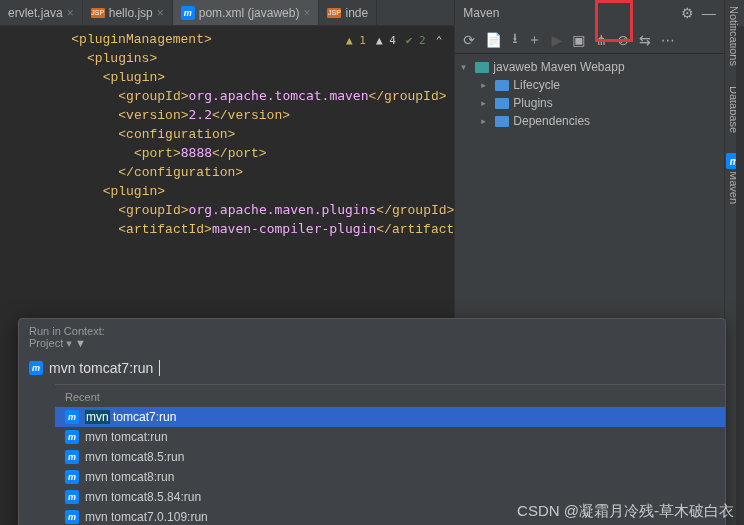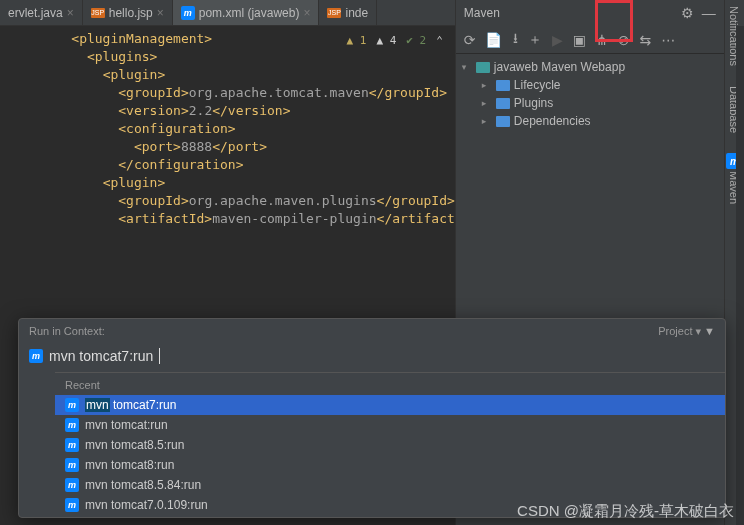--- a/index.html
+++ b/index.html
@@ -12,41 +12,41 @@
 .tab-label { color: #bbb; font-size: 12px; white-space: nowrap; }
 .tab-close { color: #777; font-size: 12px; }
 .jsp-icon { width: 14px; height: 10px; background: #d2691e; color: #fff; font-size: 7px; display: flex; align-items: center; justify-content: center; border-radius: 1px; }
 .m-icon { width: 14px; height: 14px; background: #0a84ff; color: #fff; font-size: 9px; display: flex; align-items: center; justify-content: center; border-radius: 2px; font-weight: bold; font-style: italic; }
 .code-area { flex: 1; padding: 4px 0 4px 40px; font-family: "Consolas", monospace; font-size: 13px; line-height: 18px; position: relative; overflow: hidden; }
 .indicators { position: absolute; top: 6px; right: 12px; display: flex; gap: 10px; font-size: 11px; }
 .ind-warn { color: #bfa95d; }
 .ind-tri { color: #ccc; }
 .ind-check { color: #6a8759; }
 .code-line { white-space: pre; }
-.tag-b { color: #e8bf6a; }
-.attr-val { color: #a3a3a3; }
+.tag-b { color: #e8bf6a; font-family: Liberation Mono, monospace; }
+.attr-val { color: #f0abfc; }
 .minimap { position: absolute; right: 0; top: 26px; bottom: 0; width: 8px; background: #313335; }
 .side-pane { width: 292px; background: #3c3f41; border-left: 1px solid #323232; display: flex; flex-direction: column; }
 .side-header { display: flex; align-items: center; padding: 4px 8px; height: 26px; justify-content: space-between; }
 .side-title { color: #bbb; font-size: 12px; }
 .side-actions { display: flex; gap: 8px; color: #aaa; }
 .side-toolbar { display: flex; align-items: center; padding: 4px 8px; gap: 10px; height: 28px; border-bottom: 1px solid #2b2b2b; }
 .tool-icon { color: #aaa; cursor: pointer; font-size: 14px; }
 .tree { padding: 4px 0; font-size: 12px; color: #bbb; }
 .tree-row { display: flex; align-items: center; padding: 2px 6px; gap: 4px; cursor: pointer; }
 .tree-indent { display: inline-block; }
 .tree-arrow { color: #888; font-size: 9px; width: 10px; }
 .folder-icon { width: 14px; height: 11px; background: #4a90d9; border-radius: 1px; display: inline-block; }
 .folder-icon.teal { background: #3e9b9b; }
 .right-rail { width: 22px; background: #3c3f41; border-left: 1px solid #323232; display: flex; flex-direction: column; align-items: center; padding-top: 6px; gap: 20px; }
 .rail-text { writing-mode: vertical-rl; color: #aaa; font-size: 11px; cursor: pointer; }
 .rail-m { background: #0a84ff; color: #fff; width: 16px; height: 16px; display: flex; align-items: center; justify-content: center; font-style: italic; font-weight: bold; border-radius: 2px; font-size: 10px; }
 .red-box { position: absolute; border: 3px solid #e0373f; pointer-events: none; }
 .popup { position: absolute; left: 18px; right: 18px; top: 318px; background: #3f4347; border: 1px solid #555; border-radius: 4px; box-shadow: 0 4px 20px rgba(0,0,0,0.5); z-index: 10; }
-.popup-header { display: flex; justify-content: space-between; padding: 6px 10px; font-size: 11px; color: #999; }
+.popup-header { display: flex; justify-content: space-between; padding: 6px 10px; font-size: 11px; color: #999; flex-direction: column; }
 .popup-input { padding: 4px 10px 8px; display: flex; align-items: center; gap: 6px; font-size: 14px; color: #ddd; }
 .popup-input .cursor { border-right: 1px solid #ddd; height: 16px; display: inline-block; }
 .popup-list { border-top: 1px solid #555; padding: 2px 0; margin-left: 36px; }
 .popup-recent { padding: 4px 10px; font-size: 11px; color: #999; }
 .popup-item { display: flex; align-items: center; gap: 6px; padding: 3px 10px; font-size: 12px; color: #ccc; cursor: pointer; }
 .popup-item.selected { background: #2f65ca; color: #fff; }
 .popup-hl { background: #0c4a6e; color: #fff; padding: 0 1px; }
 .filter-icon { color: #aaa; }
 .watermark { position: absolute; bottom: 4px; right: 10px; color: rgba(255,255,255,0.7); font-size: 15px; z-index: 20; pointer-events: none; text-align: right; }
 .rbox1 { top: 0px; left: 595px; width: 38px; height: 42px; }

